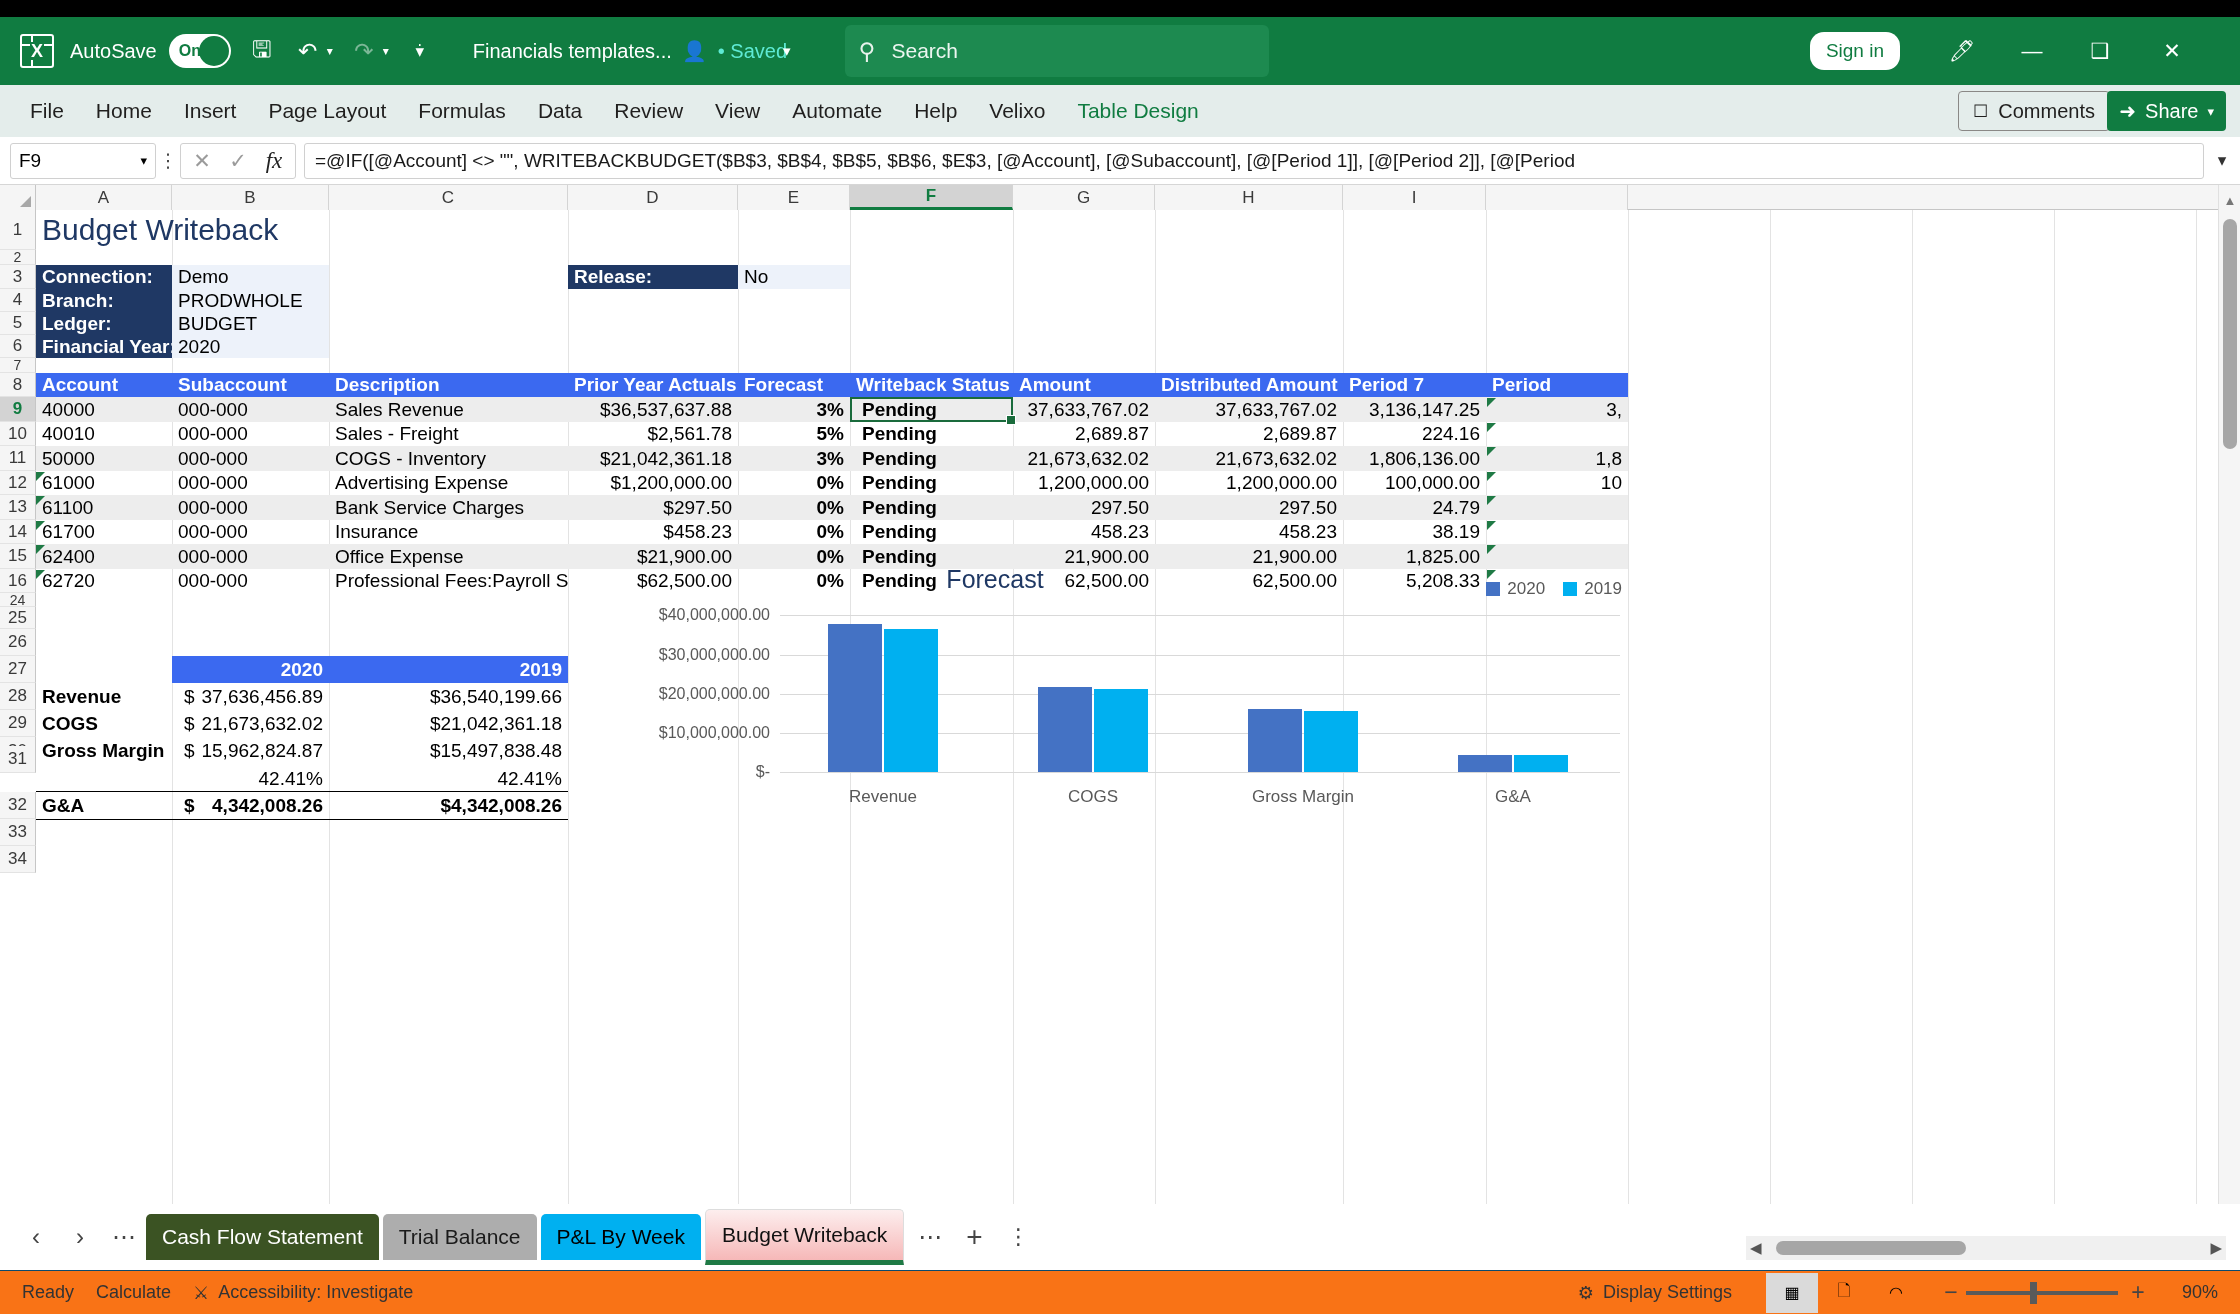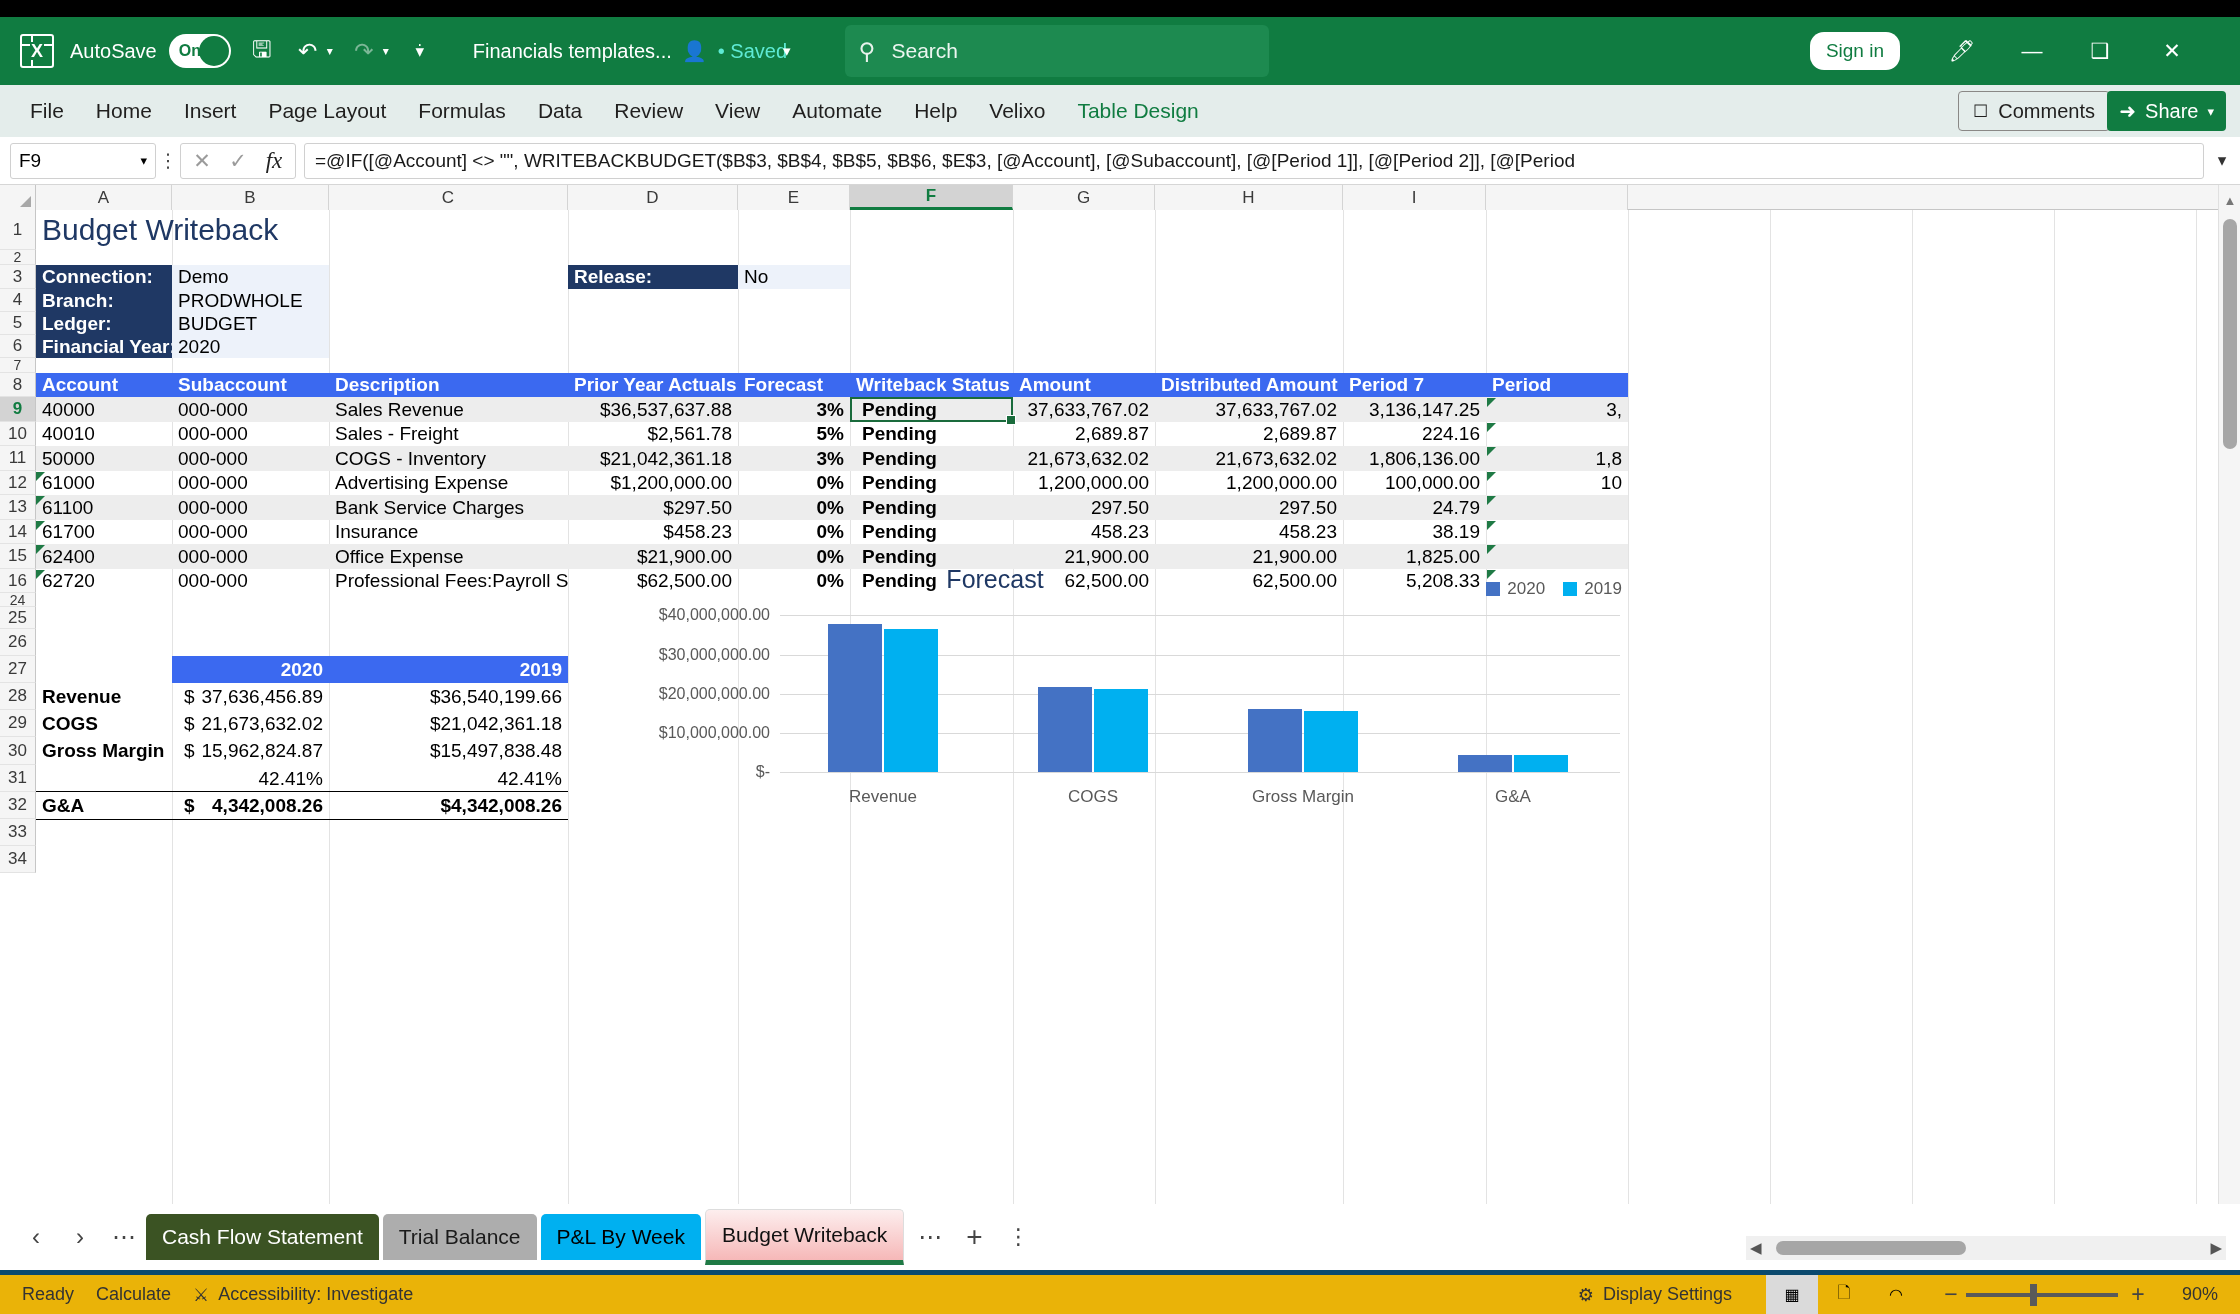--- a/index.html
+++ b/index.html
@@ -192,21 +192,21 @@
     border: 1px solid #ddd; border-bottom: 5px solid #1F7A45; height: 56px;
     font-weight: normal;
   }
   .hscroll { position: absolute; right: 14px; bottom: 54px; width: 480px; height: 24px;
              background: #f0f0f0; display: flex; align-items: center; }
   .hthumb { position: absolute; left: 30px; width: 190px; height: 14px; background: #a6a6a6;
             border-radius: 7px; cursor: pointer; }
 
   
   .statusbar { position: absolute; bottom: 0; left: 0; width: 2240px; height: 44px;
-               background: #eab308; border-top: 5px solid #0c4a6e; display: flex; align-items: center; }
+               background: #f97316; border-top: 1px solid #0c4a6e; display: flex; align-items: center; }
   .st-item { font-size: 18px; color: #333; margin-left: 22px; display: flex; align-items: center; gap: 9px;
              cursor: pointer; }
   .viewbtn { width: 52px; height: 40px; display: flex; align-items: center; justify-content: center;
              cursor: pointer; }
   .viewbtn.act { background: #dadada; }
   .zoomslider { width: 152px; height: 4px; background: #5a5a5a; position: relative; }
   .zoomknob { position: absolute; left: 64px; top: -9px; width: 7px; height: 22px; background: #5a5a5a; }
 </style>
 </head>
 <body>
@@ -314,21 +314,21 @@
   <div class="rowhdr" style="top:335px;height:24px;">14</div>
   <div class="rowhdr" style="top:359px;height:25px;">15</div>
   <div class="rowhdr" style="top:384px;height:24px;">16</div>
   <div class="rowhdr" style="top:408px;height:14px;font-size:14px;">24</div>
   <div class="rowhdr" style="top:422px;height:22px;">25</div>
   <div class="rowhdr" style="top:444px;height:27px;">26</div>
   <div class="rowhdr" style="top:471px;height:27px;">27</div>
   <div class="rowhdr" style="top:498px;height:27px;">28</div>
   <div class="rowhdr" style="top:525px;height:27px;">29</div>
   <div class="rowhdr" style="top:552px;height:28px;">30</div>
-  <div class="rowhdr" style="top:580px;height:27px;">31</div>
+  <div class="rowhdr" style="top:561px;height:27px;">31</div>
   <div class="rowhdr" style="top:607px;height:27px;">32</div>
   <div class="rowhdr" style="top:634px;height:27px;">33</div>
   <div class="rowhdr" style="top:661px;height:27px;">34</div>
 
   <div class="gridline-v" style="left:172px;top:25px;height:1004px;"></div>
   <div class="gridline-v" style="left:329px;top:25px;height:1004px;"></div>
   <div class="gridline-v" style="left:568px;top:25px;height:1004px;"></div>
   <div class="gridline-v" style="left:738px;top:25px;height:1004px;"></div>
   <div class="gridline-v" style="left:850px;top:25px;height:1004px;"></div>
   <div class="gridline-v" style="left:1013px;top:25px;height:1004px;"></div>

